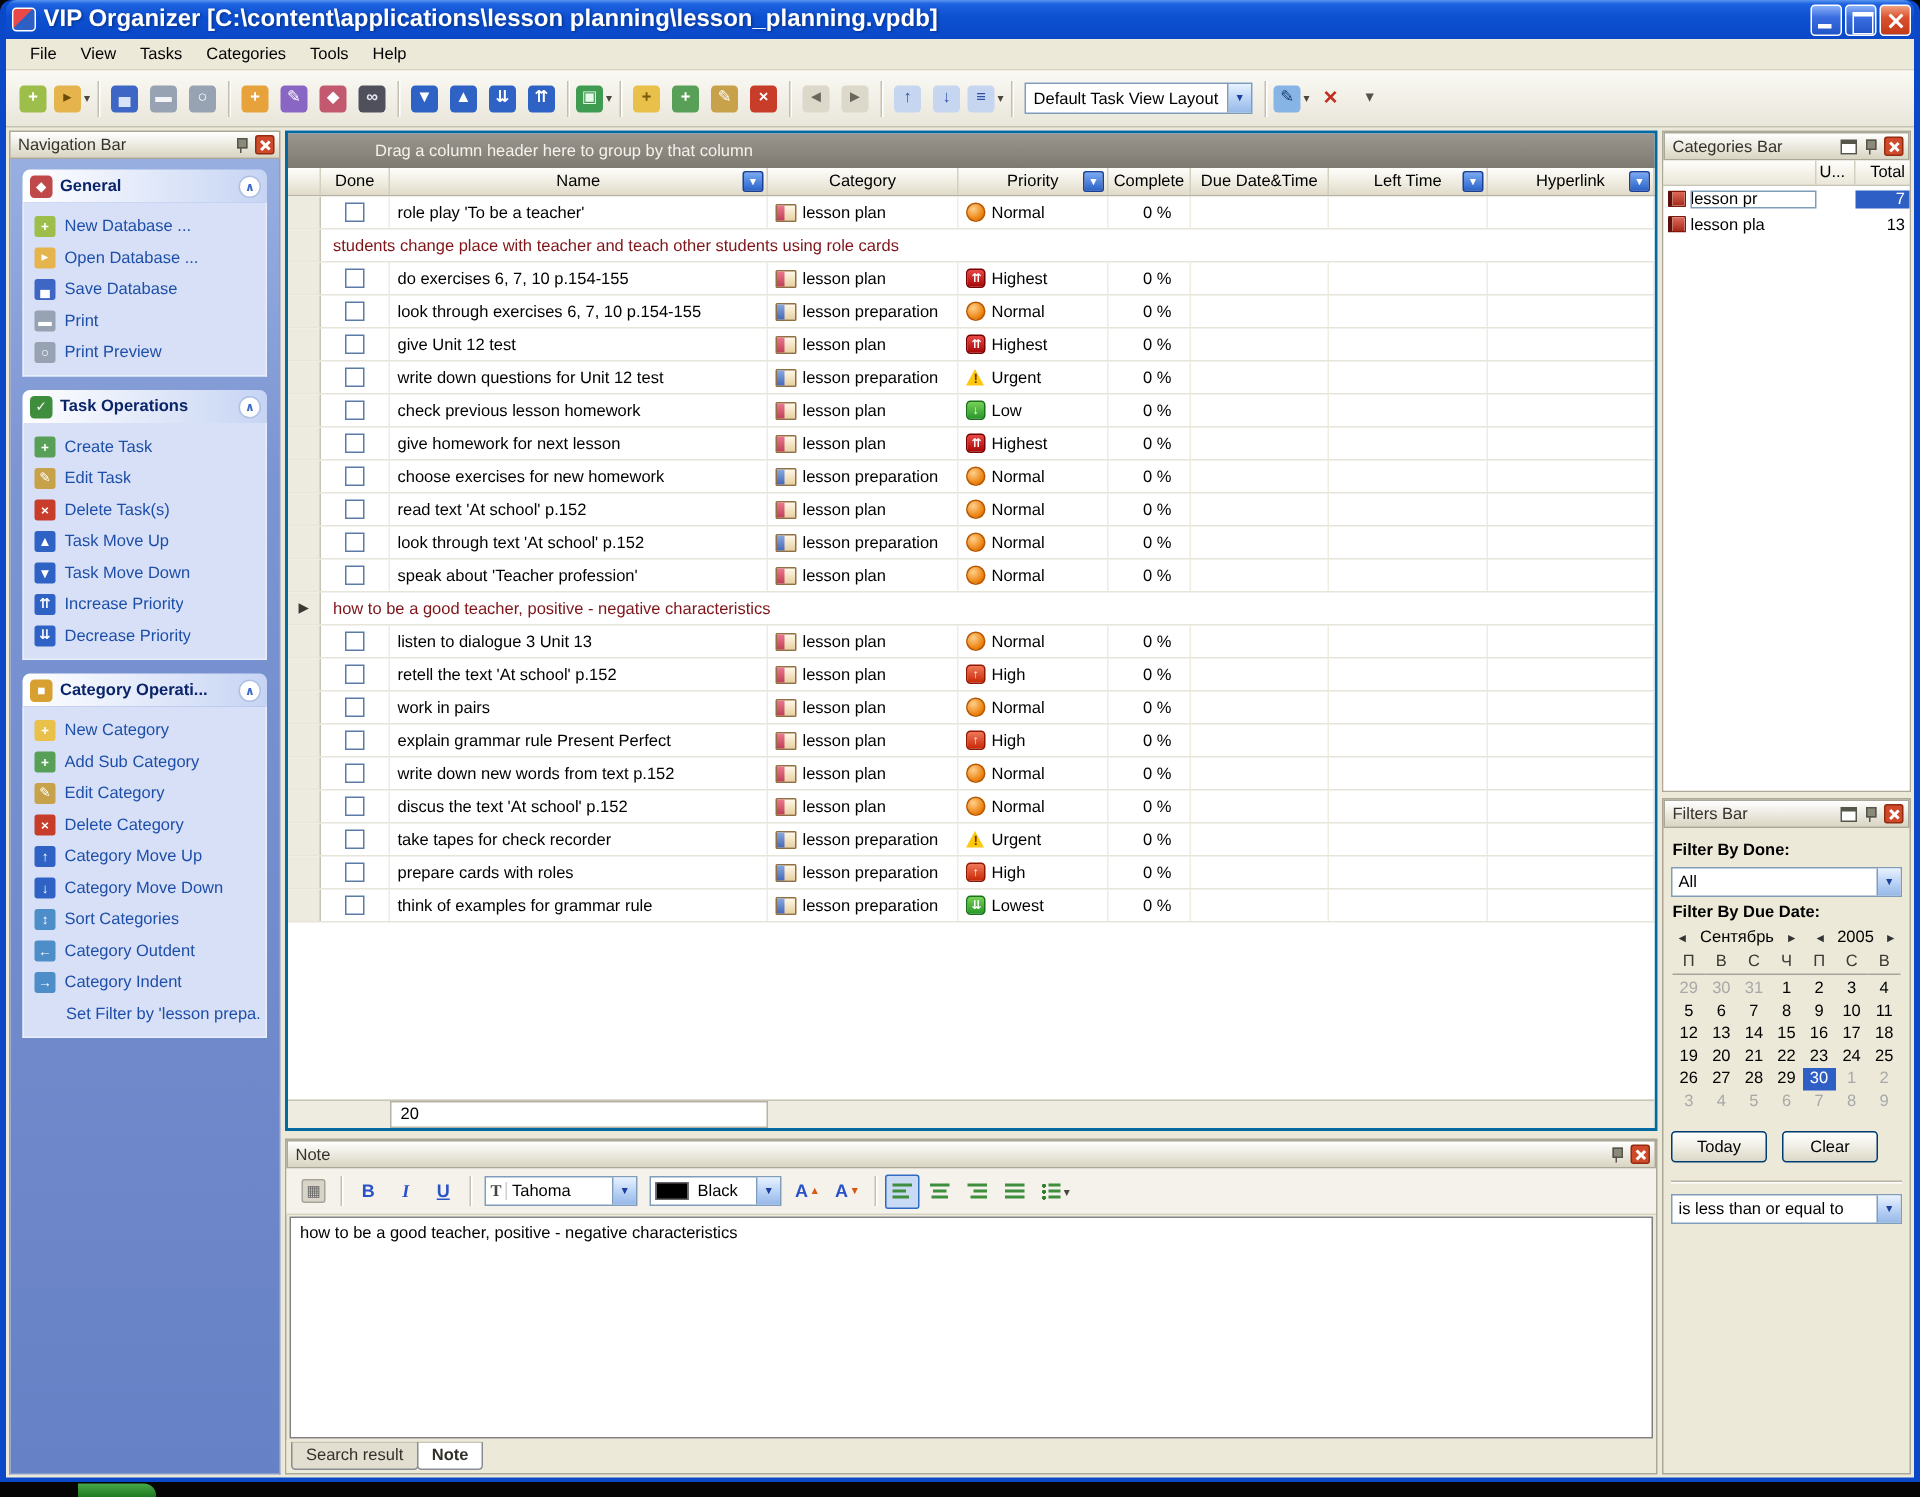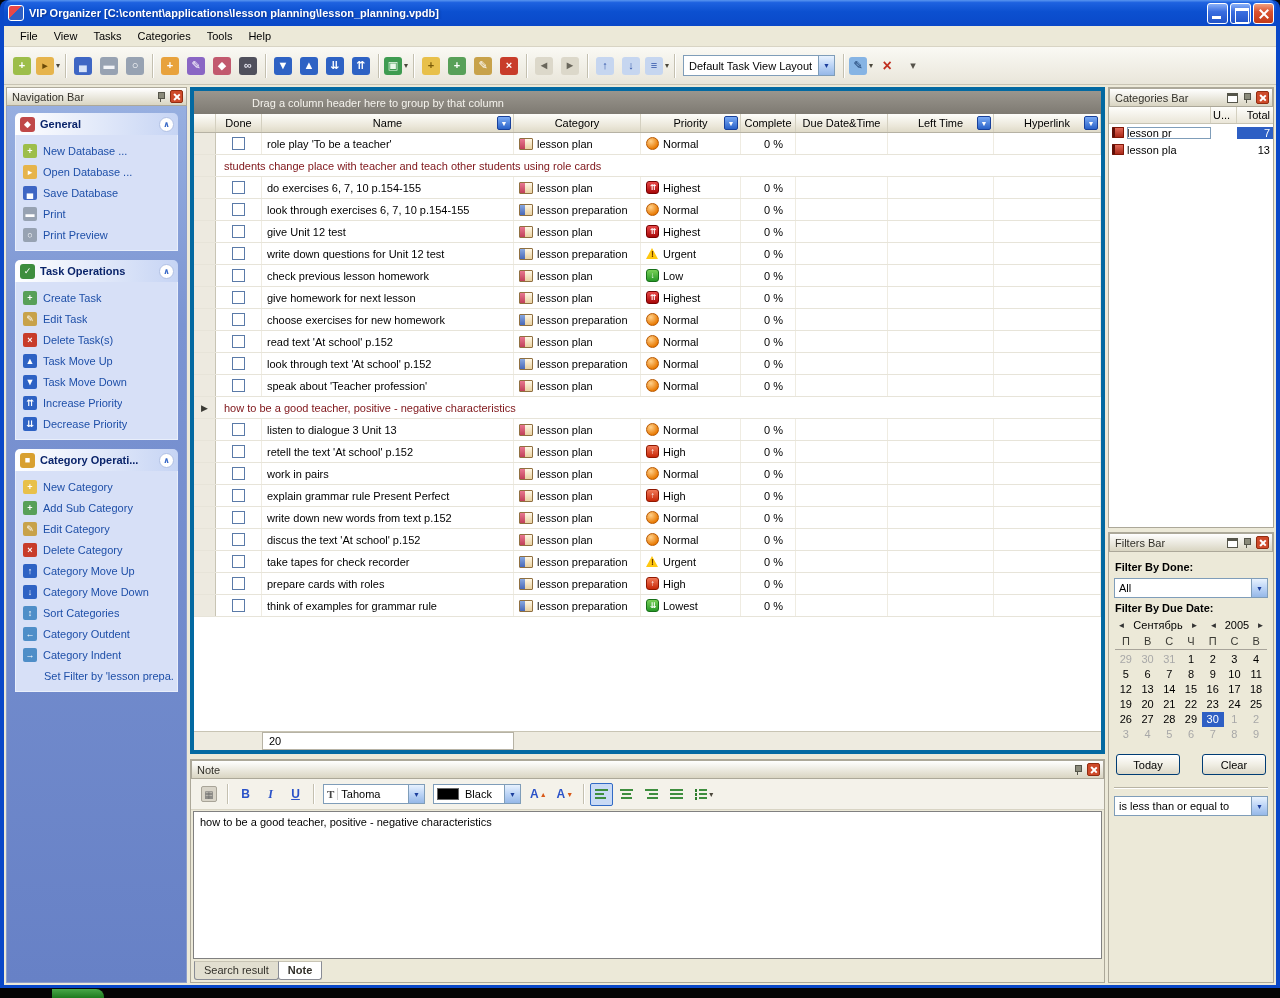--- a/index.html
+++ b/index.html
@@ -1,21 +1,21 @@
 <!DOCTYPE html>
 <html><head>
 <meta charset="utf-8">
 <style>
 *{margin:0;padding:0;box-sizing:border-box}
 html,body{width:1280px;height:998px}
 body{position:relative;overflow:hidden;background:#060606;font-family:"Liberation Sans","DejaVu Sans",sans-serif;font-size:11px;color:#000}
 
 
 .window{position:absolute;left:0;top:0;width:1280px;height:989px;background:#0A48C8;border-radius:8px 8px 0 0;padding:0 4px 4px;display:flex;flex-direction:column}
-.titlebar{height:26px;flex:none;display:flex;align-items:center;gap:5px;padding:0 2px 0 4px;color:#fff;font-weight:bold;font-size:11px;text-shadow:1px 1px 2px #09328C;background:linear-gradient(180deg,#5A96F0 0%,#1E62E0 10%,#0C50D0 45%,#0A48C8 100%);border-radius:7px 7px 0 0}
+.titlebar{height:26px;flex:none;display:flex;align-items:center;gap:5px;padding:0 2px 0 4px;color:#fff;font-weight:bold;font-size:16px;text-shadow:1px 1px 2px #09328C;background:linear-gradient(180deg,#5A96F0 0%,#1E62E0 10%,#0C50D0 45%,#0A48C8 100%);border-radius:7px 7px 0 0}
 .app-ic{width:16px;height:16px;flex:none;border-radius:3px;border:1px solid #fff;background:linear-gradient(135deg,#E84848 0%,#E84848 45%,#2E5FC4 45%,#2E5FC4 100%)}
 .title-text{flex:1;white-space:nowrap;overflow:hidden}
 .wbtns{display:flex;gap:2px;flex:none}
 .wb{width:21px;height:21px;border-radius:3px;border:1px solid #fff;background:linear-gradient(#8AB0F8,#3A6EE0 40%,#2254C8);position:relative}
 .wb-min::after{content:"";position:absolute;left:4px;bottom:4px;width:9px;height:3px;background:#fff}
 .wb-max::after{content:"";position:absolute;left:4px;top:4px;width:12px;height:11px;border:1px solid #fff;border-top:3px solid #fff}
 .wb.close{background:linear-gradient(#F0A080,#DA5230 40%,#C23A18)}
 .wb.close::before,.wb.close::after{content:"";position:absolute;left:9px;top:4px;width:2px;height:12px;background:#fff}
 .wb.close::before{transform:rotate(45deg)}
 .wb.close::after{transform:rotate(-45deg)}
@@ -63,21 +63,21 @@
 .nav-hd .t{flex:1;white-space:nowrap;overflow:hidden}
 .nav-chev{width:15px;height:15px;border-radius:50%;background:#fff;border:1px solid #B0C0E4;color:#3A6AC8;font-size:8px;font-weight:bold;display:flex;align-items:center;justify-content:center;flex:none}
 .nav-items{background:#D7E0F7;padding:5px 2px;border:1px solid #E8EEFB;border-top:none}
 .nav-item{height:21px;display:flex;align-items:center;gap:6px;padding:0 2px 0 5px;color:#1E4FA8;cursor:pointer}
 .nav-item.no-ic{padding-left:26px}
 .ni-ic{width:14px;height:14px;border-radius:2px;color:#fff;font-size:9px;font-weight:bold;display:flex;align-items:center;justify-content:center;flex:none}
 .nav-item .lb{white-space:nowrap;overflow:hidden}
 
 
 .center-col{flex:1;min-width:0;display:flex;flex-direction:column}
-.grid-wrap{flex:1;min-height:0;display:flex;flex-direction:column;background:#fff;border:4px solid #0369a1}
+.grid-wrap{flex:1;min-height:0;display:flex;flex-direction:column;background:#fff;border:2px solid #0369a1}
 .group-hint{height:23px;flex:none;background:linear-gradient(#9A968E,#7E7A72);color:#F4F2EC;display:flex;align-items:center;padding-left:58px;white-space:nowrap;overflow:hidden}
 .grid-header{height:19px;flex:none;display:flex;background:linear-gradient(#FEFEFB,#EAE6D8 70%,#DFDAC8);border-bottom:1px solid #B6B2A4}
 .hc{position:relative;display:flex;align-items:center;justify-content:center;border-right:1px solid #D4D0C0;overflow:hidden;white-space:nowrap}
 .c-gut{width:22px;flex:none}
 .c-done{width:46px;flex:none}
 .c-name{width:252px;flex:none}
 .c-cat{width:127px;flex:none}
 .c-pri{width:100px;flex:none}
 .c-comp{width:55px;flex:none}
 .c-due{width:92px;flex:none}
@@ -177,21 +177,21 @@
 .ar-l::after{content:"◄"}
 .ar-r::after{content:"►"}
 .cal-mon{flex:1;text-align:center;white-space:nowrap}
 .cal-sp{width:6px}
 .cal-year{width:34px;text-align:center}
 .cal-grid{display:grid;grid-template-columns:repeat(7,1fr)}
 .cal-dh{text-align:center;color:#3A3A34;padding:1px 0 2px;border-bottom:1px solid #A8A49A;margin-bottom:2px}
 .cal-c{text-align:center;height:15px;line-height:15px;cursor:pointer}
 .cal-c.m{color:#A8A8A8}
 .cal-c.s{background:#2E5FC4;color:#fff}
-.btn-row{display:flex;justify-content:center;gap:22px;margin:12px 0 12px}
+.btn-row{display:flex;justify-content:flex-start;gap:10px;margin:12px 0 12px}
 .xp-btn{width:64px;height:21px;border:1px solid #003C74;border-radius:3px;background:linear-gradient(#FFFFFF,#F0EEE4 50%,#DCD8C8);display:flex;align-items:center;justify-content:center;cursor:pointer}
 .f-div{height:1px;background:#B8B4A4;box-shadow:0 1px 0 #fff;margin:2px 0 8px}
 
 
 .taskbar{position:absolute;left:0;bottom:0;width:1280px;height:10px;background:#050505}
 .start-frag{position:absolute;left:52px;bottom:0;width:52px;height:9px;border-radius:0 8px 0 0;background:linear-gradient(#48A848,#1E7A1E)}
 </style>
 </head>
 <body>
 

